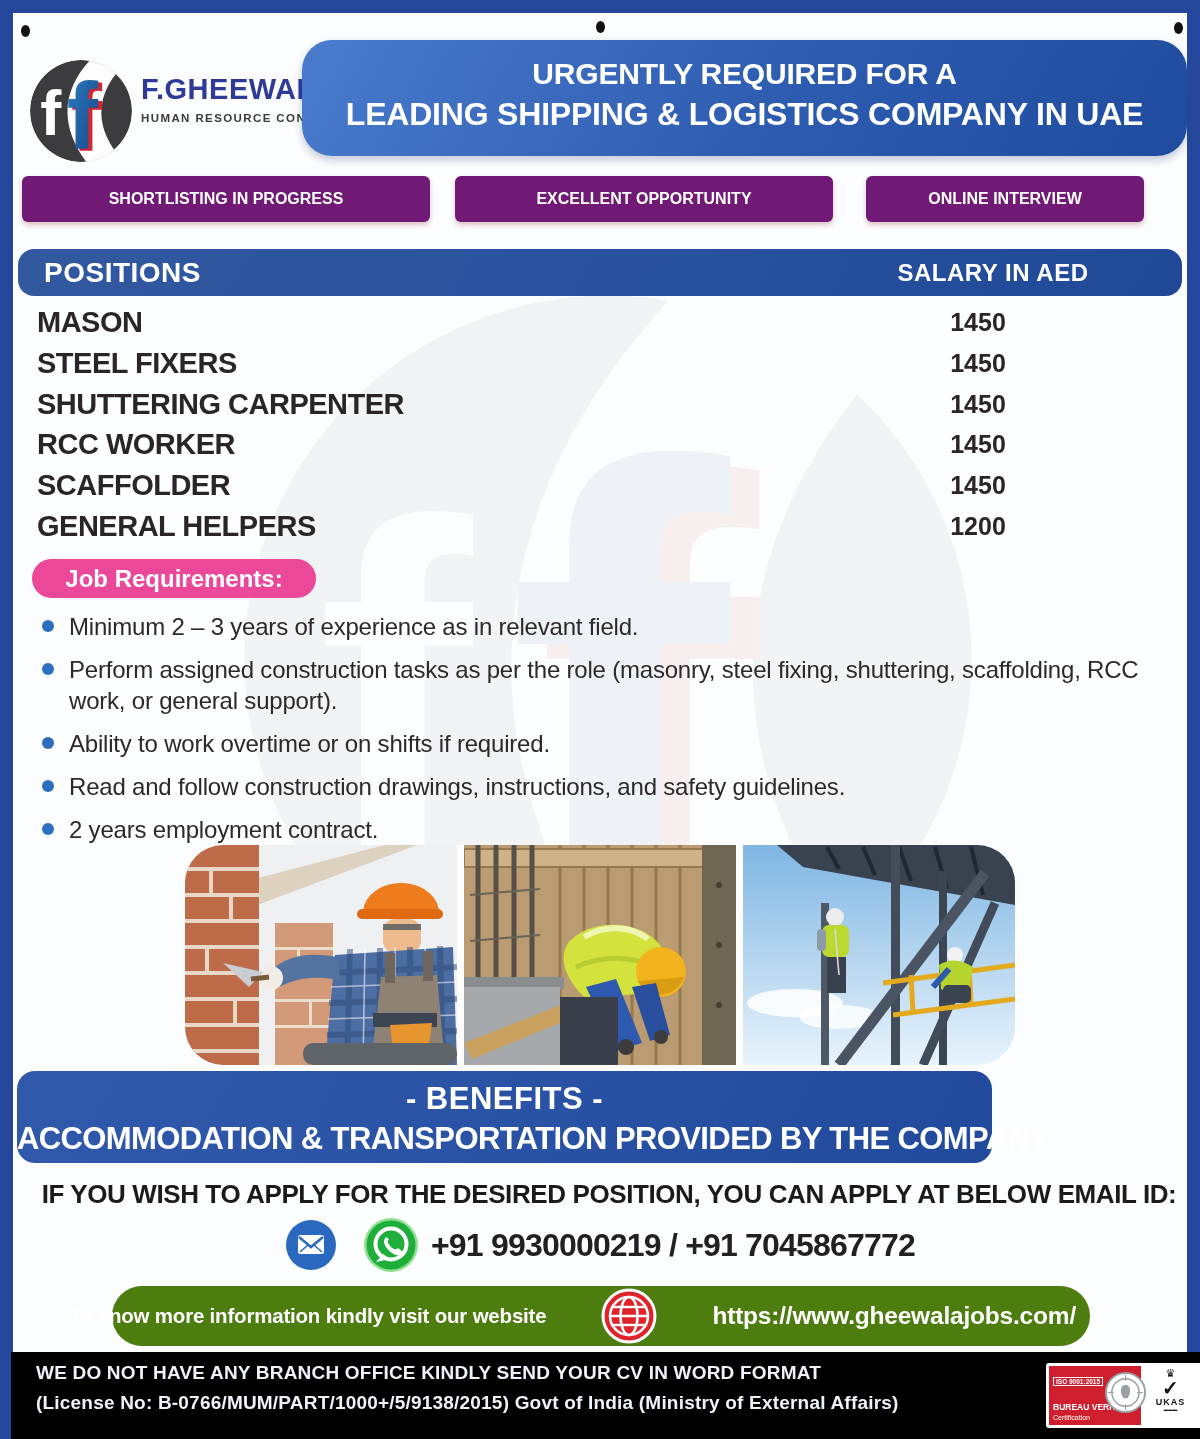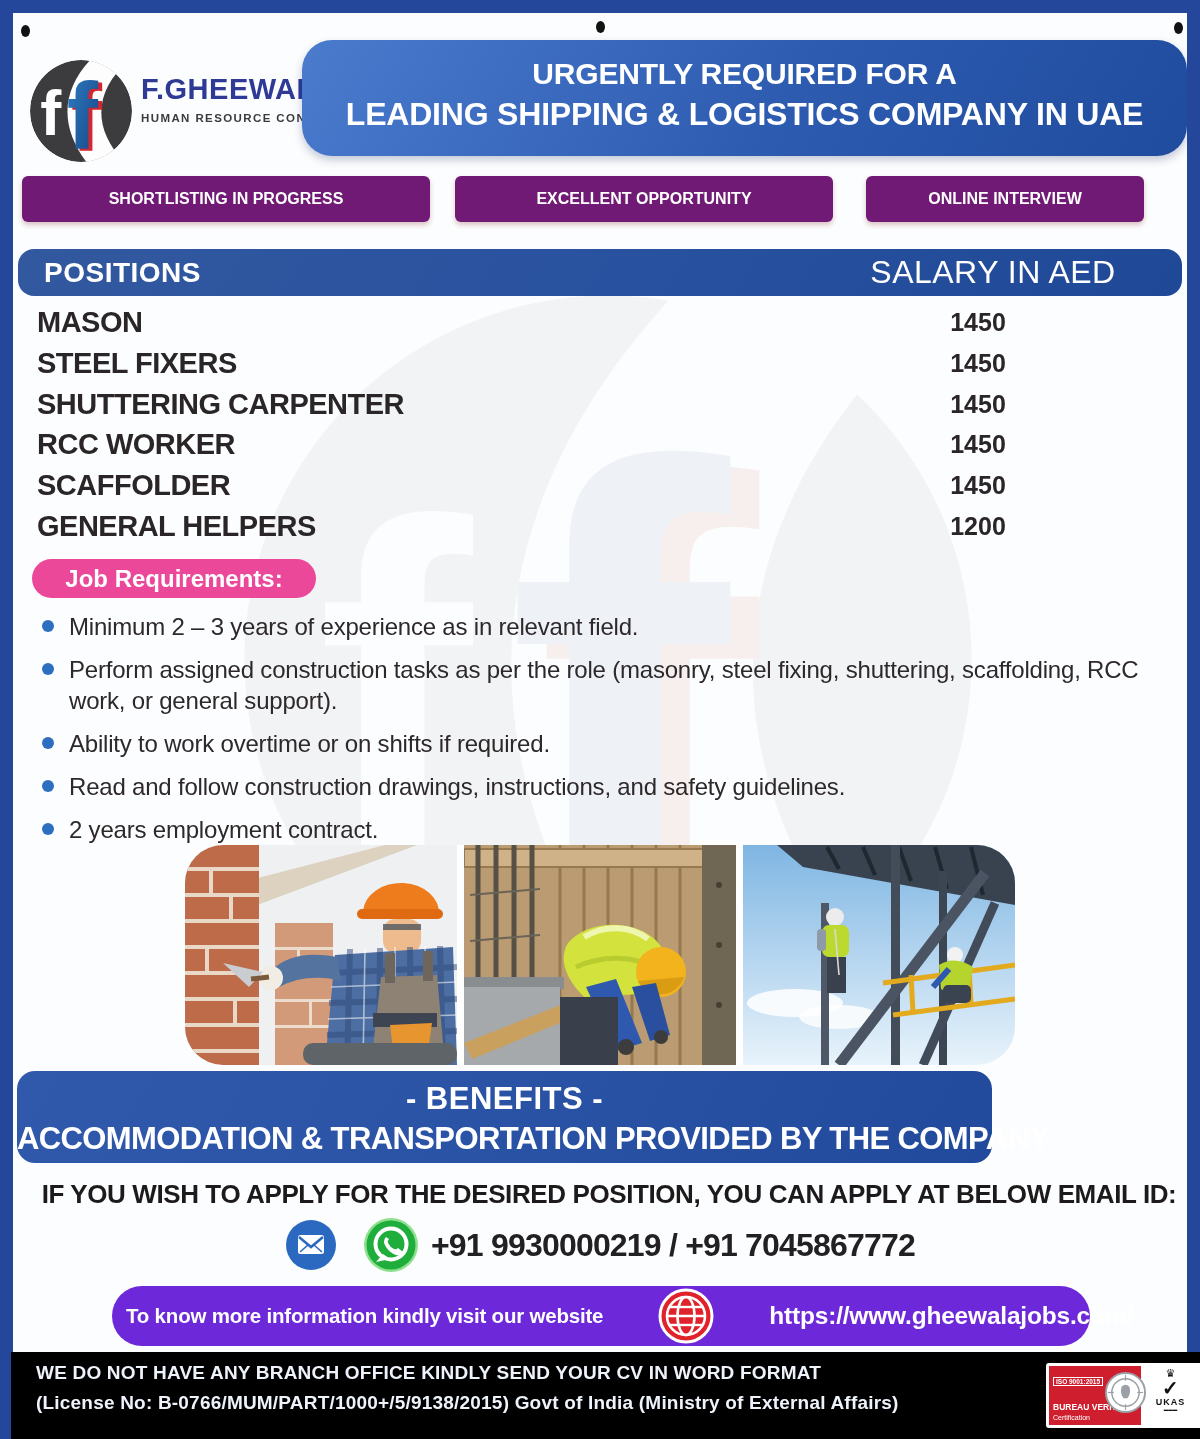--- a/index.html
+++ b/index.html
@@ -25,21 +25,21 @@
 
   .badge { position:absolute; top:163px; height:46px; background:#701a75; border-radius:6px;
            color:#fff; font-size:16px; font-weight:bold; display:flex; align-items:center;
            justify-content:center; white-space:nowrap; box-shadow:0 3px 5px rgba(120,20,20,.25); }
 
   
   .thead { position:absolute; left:5px; top:236px; width:1164px; height:47px; border-radius:16px;
            background:linear-gradient(120deg,#32599f 0%, #27509f 60%, #1f4997 100%);
            color:#fff; display:flex; align-items:center; }
   .thead .h-left  { font-size:28px; font-weight:bold; margin-left:26px; letter-spacing:.5px; }
-  .thead .h-right { position:absolute; left:830px; width:290px; text-align:center; font-size:32px; font-weight:normal; letter-spacing:.5px; }
+  .thead .h-right { position:absolute; left:830px; width:290px; text-align:center; font-size:24px; font-weight:bold; letter-spacing:.5px; }
 
   .rows { position:absolute; left:24px; top:289px; width:1140px; }
   .trow { position:relative; height:40.8px; }
   .pos  { font-size:29px; font-weight:bold; color:#2a2527; letter-spacing:-.5px; line-height:40.8px; }
   .sal  { position:absolute; top:0; left:806px; width:270px; text-align:center;
           font-size:25px; font-weight:bold; color:#2a2527; line-height:40.8px; }
 
   
   .req-pill { position:absolute; left:19px; top:546px; width:284px; height:39px; background:#ec4899;
               border-radius:20px; color:#fff; font-size:24px; font-weight:bold;
@@ -65,22 +65,22 @@
 
   .apply-line { position:absolute; left:0; top:1166px; width:1192px; text-align:center;
                 font-size:26px; font-weight:bold; color:#1d1a1b; letter-spacing:-.4px; white-space:nowrap; }
 
   .contact { position:absolute; left:0; top:1203px; width:1174px; height:58px;
              display:flex; align-items:center; justify-content:center; }
   .contact .email { font-size:31px; font-weight:bold; color:#222022; margin-left:12px; letter-spacing:-.3px; }
   .contact .phones { font-size:32px; font-weight:bold; color:#222022; margin-left:12px; letter-spacing:-.8px; white-space:nowrap; }
   .contact .sep { width:26px; }
 
-  .webbar { position:absolute; left:99px; top:1273px; width:978px; height:60px; background:#6d28d9;
-            border-radius:30px; display:flex; align-items:center; justify-content:flex-start;
+  .webbar { position:absolute; left:99px; top:1273px; width:978px; height:60px; background:#4d7c0f;
+            border-radius:30px; display:flex; align-items:center; justify-content:flex-end;
             color:#fff; padding:0 14px;gap:46px; }
   .webbar .wlabel { font-size:20.5px; font-weight:bold; white-space:nowrap; letter-spacing:-.2px; }
   .webbar .wurl   { font-size:24.5px; font-weight:bold; white-space:nowrap; letter-spacing:-.2px; }
   .webbar .globe  { margin:0 9px; flex:0 0 auto; }
 
   
   .footer { position:absolute; left:11px; top:1352px; width:1200px; height:112px; background:#000000; color:#eef2fb; }
   .footer .f1 { position:absolute; left:25px; top:10px;  font-size:19px; font-weight:bold; letter-spacing:.2px; }
   .footer .f2 { position:absolute; left:25px; top:40px; font-size:19px; font-weight:bold; letter-spacing:.2px; }
 

